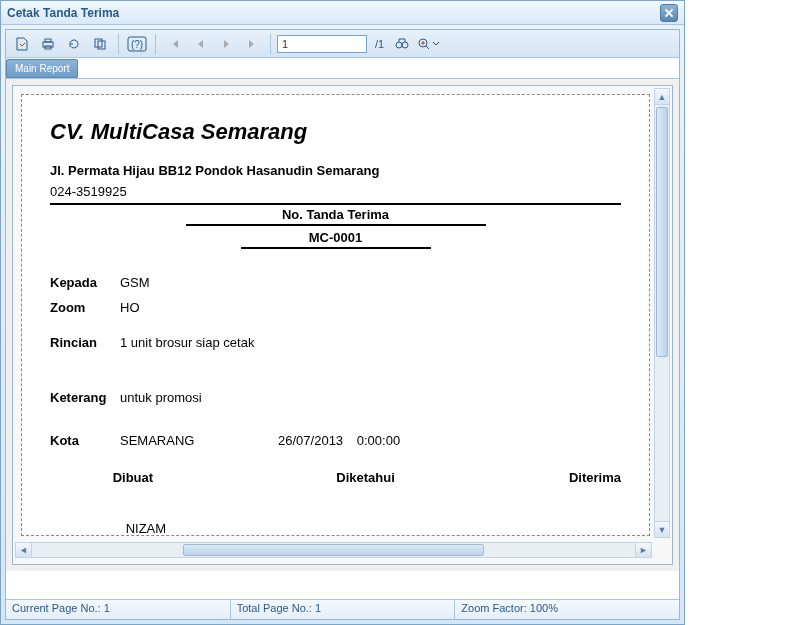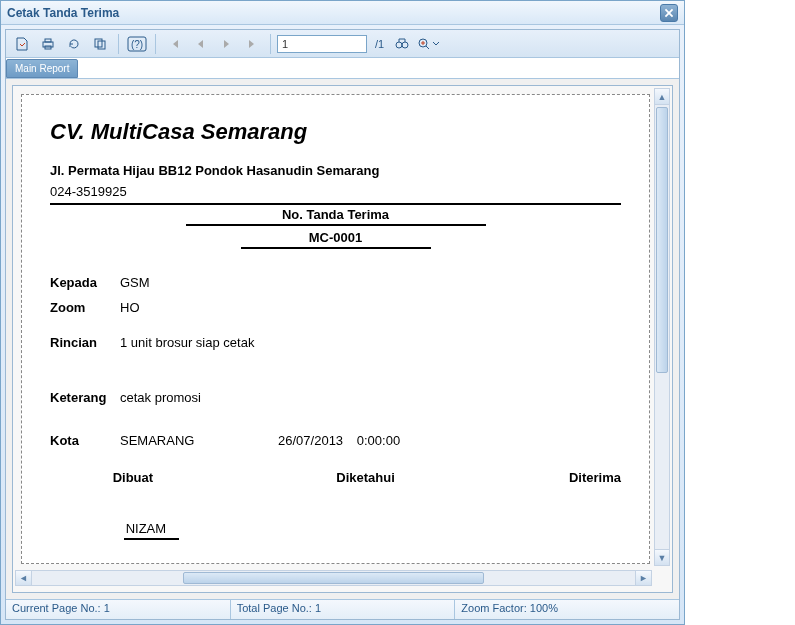--- a/index.html
+++ b/index.html
@@ -181,20 +181,21 @@
   .sig-name { margin-top: 36px; font-size:13px; font-weight:normal; }
   .sig-name .c1 { display:inline-block; width:70px; }
   .sig-name .underline { border-bottom: 2px solid #000; padding: 0 2px 2px 2px; display:inline-block; min-width: 55px; }
   .statusbar {
     height: 20px;
     background: linear-gradient(#f4f8fd,#e4eef8);
     border-top: 1px solid #a9c6e0;
     display:flex;
     font-size:11px;
     color:#2a5a8a;
+    margin-top:28px;
   }
   .status-cell {
     flex:1;
     border-right:1px solid #a9c6e0;
     padding: 2px 6px;
   }
   .status-cell:last-child { border-right:none; }
 </style>
 </head>
 <body>
@@ -314,21 +315,21 @@
             <div class="row">
               <div class="lab">Zoom</div>
               <div class="val">HO</div>
             </div>
             <div class="row" style="margin-top:20px">
               <div class="lab">Rincian</div>
               <div class="val">1 unit brosur siap cetak</div>
             </div>
             <div class="row" style="margin-top:40px">
               <div class="lab">Keterang</div>
-              <div class="val">cetak promosi</div>
+              <div class="val">untuk promosi</div>
             </div>
             <div class="row kota" style="margin-top:28px">
               <div class="lab">Kota</div>
               <div class="val">
                 <span>SEMARANG</span>
                 <span class="date">26/07/2013</span>
                 <span class="time">0:00:00</span>
               </div>
             </div>
           </div>

